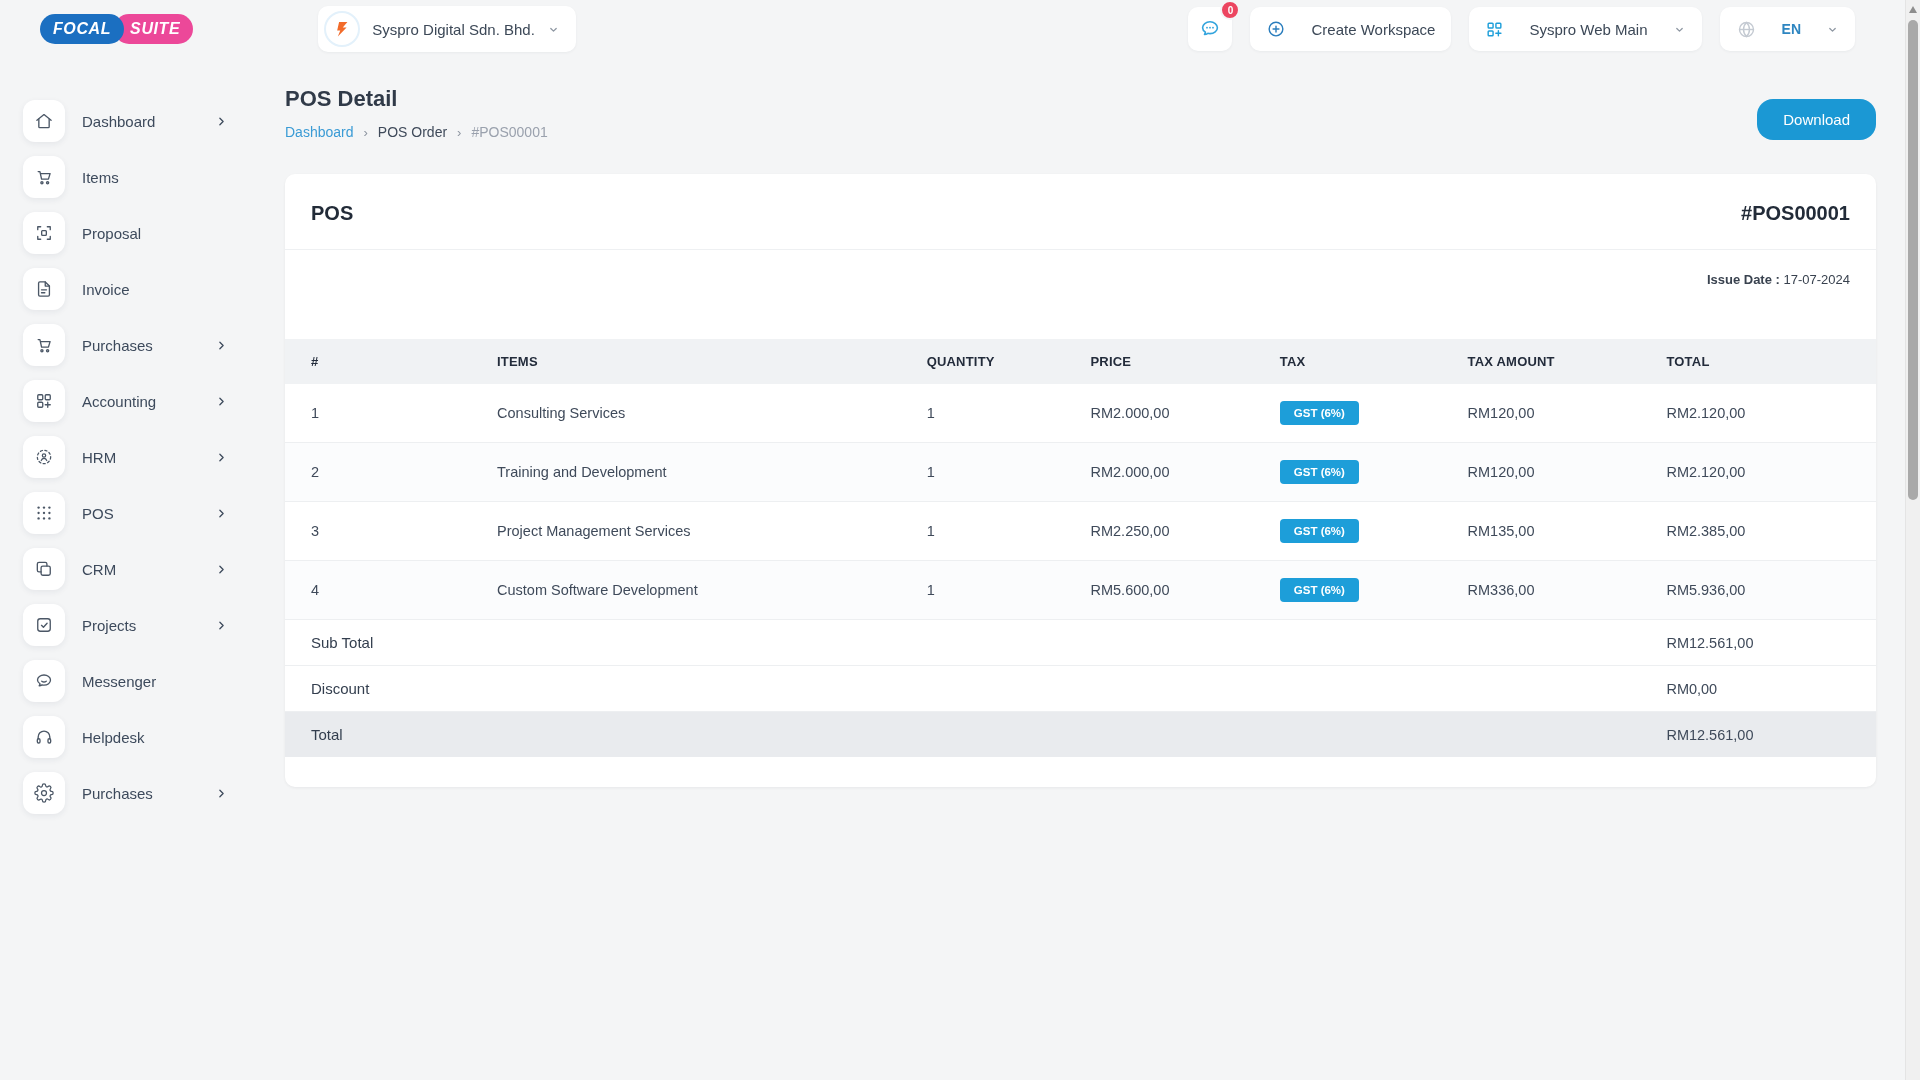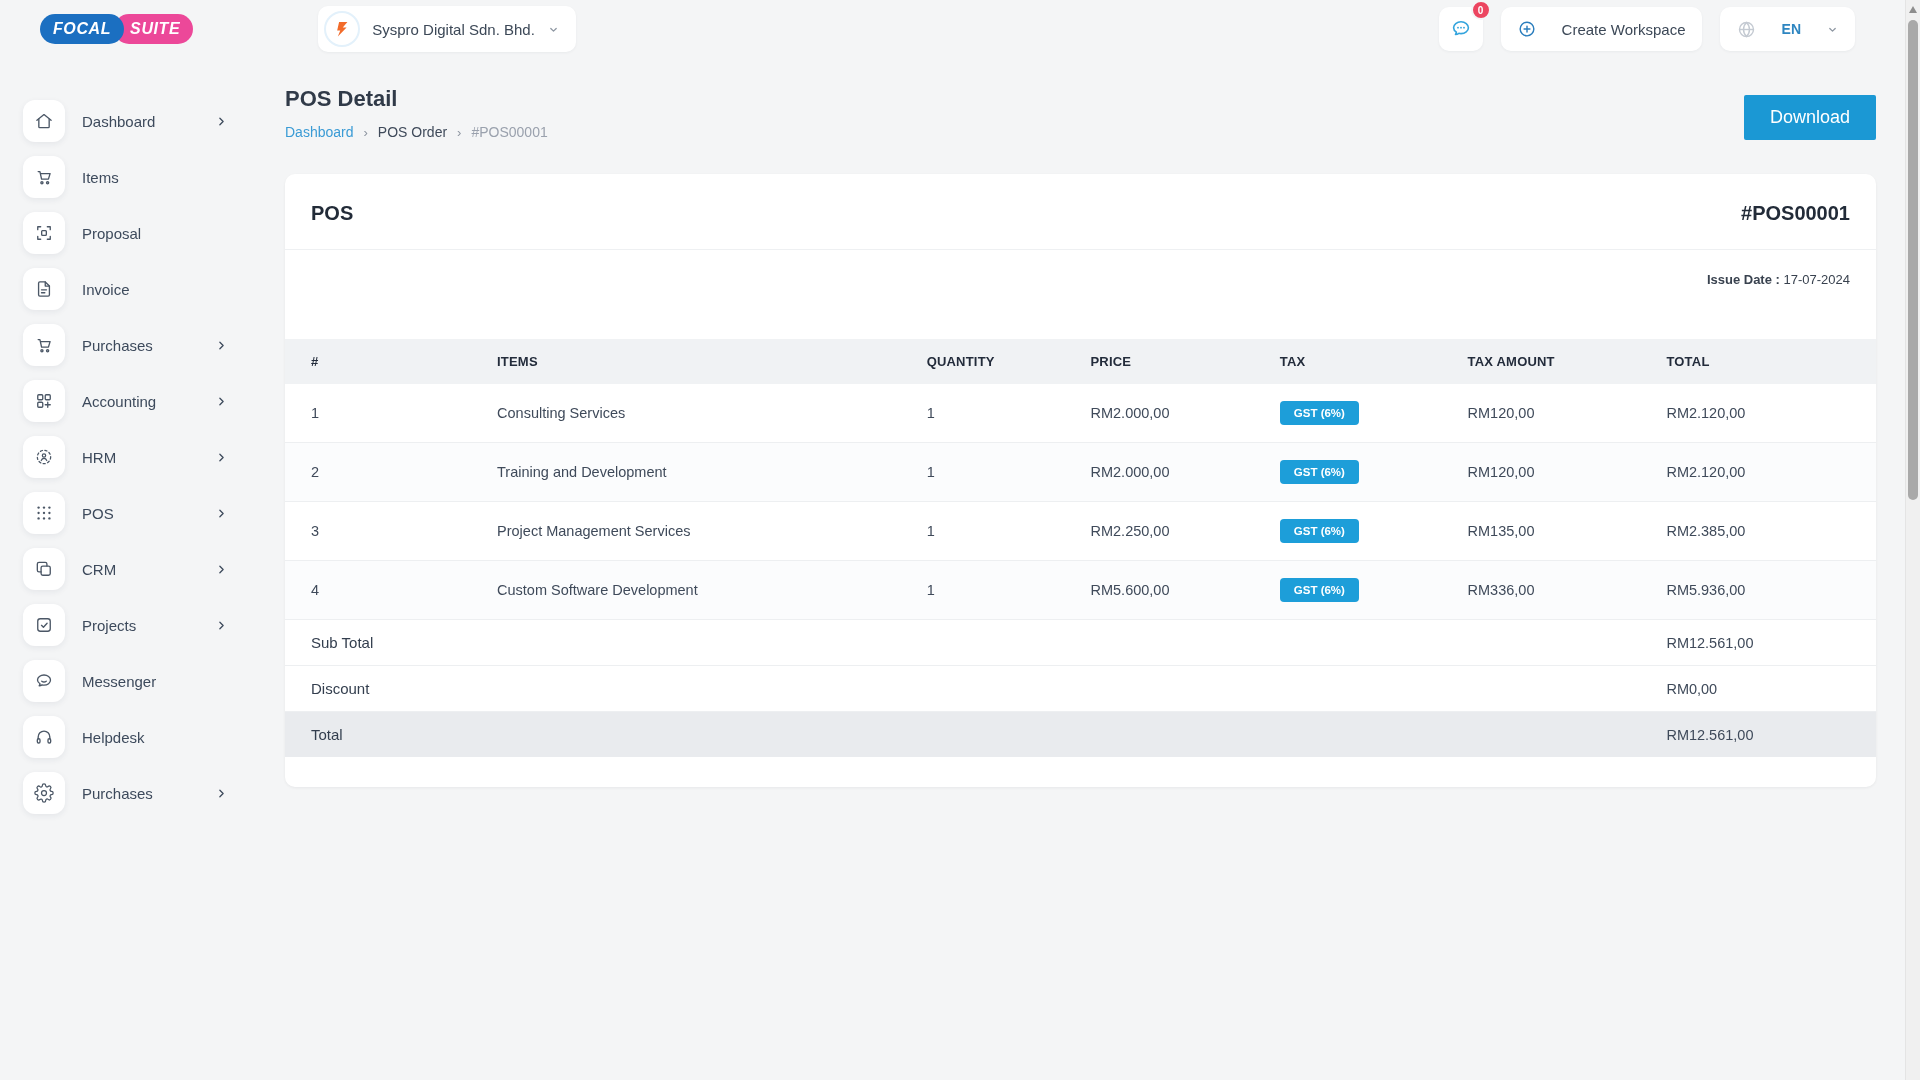--- a/index.html
+++ b/index.html
@@ -85,22 +85,22 @@
   
   .main { position: absolute; left: 285px; top: 58px; width: 1591px; }
   .page-head { display: flex; align-items: flex-end; justify-content: space-between; margin-top: 28px; }
   .page-title { font-size: 22px; font-weight: bold; color: #303a48; }
   .breadcrumb { display: flex; align-items: center; gap: 10px; margin-top: 12px; font-size: 14px; }
   .crumb-link { color: #3a9bd5; cursor: pointer; }
   .crumb-sep { color: #8d95a1; font-size: 13px; }
   .crumb-current { color: #3f4a5a; }
   .crumb-muted { color: #9aa1ad; }
   .btn-primary {
-    background: #1b98d4; color: #fff; border: none; border-radius: 2px;
-    font-size: 18px; font-family: inherit; padding: 12px 26px; cursor: pointer; margin-top: 4px;
+    background: #1b98d4; color: #fff; border: none; border-radius: 16px;
+    font-size: 15px; font-family: inherit; padding: 12px 26px; cursor: pointer; margin-top: 4px;
   }
 
   
   .card {
     background: #fff; border-radius: 10px; margin-top: 34px;
     box-shadow: 0 1px 3px rgba(16,24,40,.06); overflow: hidden; padding-bottom: 30px;
   }
   .card-head {
     display: flex; justify-content: space-between; align-items: center;
     padding: 28px 26px 24px 26px; border-bottom: 1px solid #eef0f2;
@@ -161,20 +161,32 @@
     </div>
 
     <div class="top-pill">
       <svg width="20" height="20" viewBox="0 0 24 24" fill="none" stroke="#2a7dbd" stroke-width="1.7" stroke-linecap="round">
           <circle cx="12" cy="12" r="8.2"></circle>
           <path d="M12 8.5v7M8.5 12h7"></path>
         </svg>
       <span>Create Workspace</span>
     </div>
 
+    <div class="top-pill">
+      <svg width="19" height="19" viewBox="0 0 24 24" fill="none" stroke="#1d9ed9" stroke-width="1.8" stroke-linecap="round">
+        <rect x="4" y="4" width="6.2" height="6.2" rx="1"></rect>
+          <rect x="13.8" y="4" width="6.2" height="6.2" rx="1"></rect>
+          <rect x="4" y="13.8" width="6.2" height="6.2" rx="1"></rect>
+          <path d="M16.9 13.6v6.4M13.7 16.8h6.4"></path>
+      </svg>
+      <span>Syspro Web Main</span>
+      <svg width="13" height="13" viewBox="0 0 24 24" fill="none" stroke="#8f98a3" stroke-width="2.4" stroke-linecap="round" stroke-linejoin="round">
+          <path d="m7 10 5 5 5-5"></path>
+        </svg>
+    </div>
 
     <div class="top-pill">
       <svg width="21" height="21" viewBox="0 0 24 24" fill="none" stroke="#c4cad2" stroke-width="1.6">
         <circle cx="12" cy="12" r="8"></circle>
           <path d="M4 12h16"></path>
           <path d="M12 4c2.2 2.1 3.4 4.9 3.4 8S14.2 17.9 12 20c-2.2-2.1-3.4-4.9-3.4-8S9.8 6.1 12 4z"></path>
       </svg>
       <span class="lang-code">EN</span>
       <svg width="13" height="13" viewBox="0 0 24 24" fill="none" stroke="#8f98a3" stroke-width="2.4" stroke-linecap="round" stroke-linejoin="round">
           <path d="m7 10 5 5 5-5"></path>

